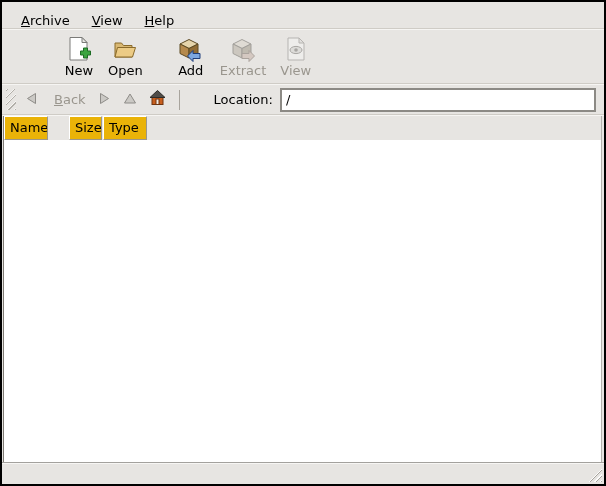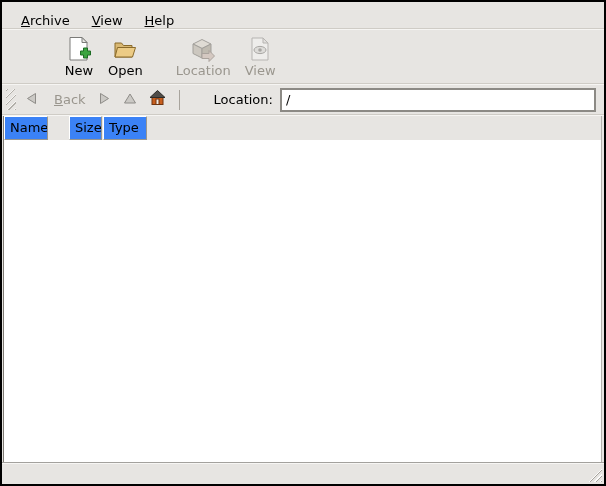--- a/index.html
+++ b/index.html
@@ -52,21 +52,21 @@
   }
 
   
   .list-frame {
     flex:1; display:flex; flex-direction:column;
     margin:0 2px 0 1px;
     border-left:1px solid #7e7b75; border-right:1px solid #b3b1ad;
   }
   .header-row { display:flex; height:24px; background:#e7e5e2; }
   .col-header {
-    background:#3b82f6; padding:3px 5px;
+    background:#eab308; padding:3px 5px;
     border-top:1px solid #ffffff; border-left:1px solid #ffffff;
     border-right:1px solid #9b978d; border-bottom:1px solid #9b978d;
     margin-right:1px; overflow:hidden; white-space:nowrap;
   }
   .col-name { width:44px; } .col-size { width:33px;margin-left:20px; } .col-type { width:44px; } .col-date { width:193px; }
   .header-filler { flex:1; background:#e7e5e2; }
   .list-body { flex:1; background:#ffffff; }
 
   
   .status-outer-line { height:1px; background:#a3a19d; }
@@ -118,31 +118,42 @@
         <svg width="26" height="26" viewBox="0 0 26 26">
           <path d="M3 7 L3 21 H20 V9.5 H11.5 L9.5 7 Z" fill="#d9b873" stroke="#8a6a2a"></path>
           <path d="M5.5 11.5 H23.5 L20.5 21 H3 Z" fill="#eccb85" stroke="#8a6a2a"></path>
         </svg>
       </span>
       <span class="lbl">Open</span>
     </div>
 
     <div class="vsep"></div>
 
+    <div class="tb-btn">
+      <span class="icon">
+        <svg width="27" height="26" viewBox="0 0 27 26">
+          <polygon points="3,8 12,3.5 21,8 12,12.5" fill="#e5d4ab" stroke="#5d4a23"></polygon>
+          <polygon points="3,8 12,12.5 12,22 3,17.5" fill="#b5894c" stroke="#5d4a23"></polygon>
+          <polygon points="12,12.5 21,8 21,17.5 12,22" fill="#916c34" stroke="#5d4a23"></polygon>
+          <path d="M10.5 20 L16 14.5 V17.5 H23 V22.5 H16 V25.5 Z" fill="#7da7e0" stroke="#1f3d7a"></path>
+        </svg>
+      </span>
+      <span class="lbl">Add</span>
+    </div>
 
     <div class="tb-btn disabled">
       <span class="icon">
         <svg width="27" height="26" viewBox="0 0 27 26">
           <polygon points="3,8 12,3.5 21,8 12,12.5" fill="#ddd6c6" stroke="#7a756c"></polygon>
           <polygon points="3,8 12,12.5 12,22 3,17.5" fill="#c0b6a3" stroke="#7a756c"></polygon>
           <polygon points="12,12.5 21,8 21,17.5 12,22" fill="#aba08c" stroke="#7a756c"></polygon>
           <path d="M24.5 20 L19 14.5 V17.5 H12 V22.5 H19 V25.5 Z" fill="#d3b5a6" stroke="#8a7a6e"></path>
         </svg>
       </span>
-      <span class="lbl">Location</span>
+      <span class="lbl">Extract</span>
     </div>
 
     <div class="tb-btn disabled">
       <span class="icon">
         <svg width="24" height="26" viewBox="0 0 24 26">
           <path d="M4 2 h11 l5 5 V24 H4 Z" fill="#f3f2f0" stroke="#9a9792"></path>
           <path d="M15 2 v5 h5 Z" fill="#e0dedb" stroke="#9a9792"></path>
           <ellipse cx="12" cy="14" rx="6" ry="3.6" fill="#d9d7d3" stroke="#84817c"></ellipse>
           <circle cx="12" cy="14" r="1.8" fill="#84817c"></circle>
         </svg>

